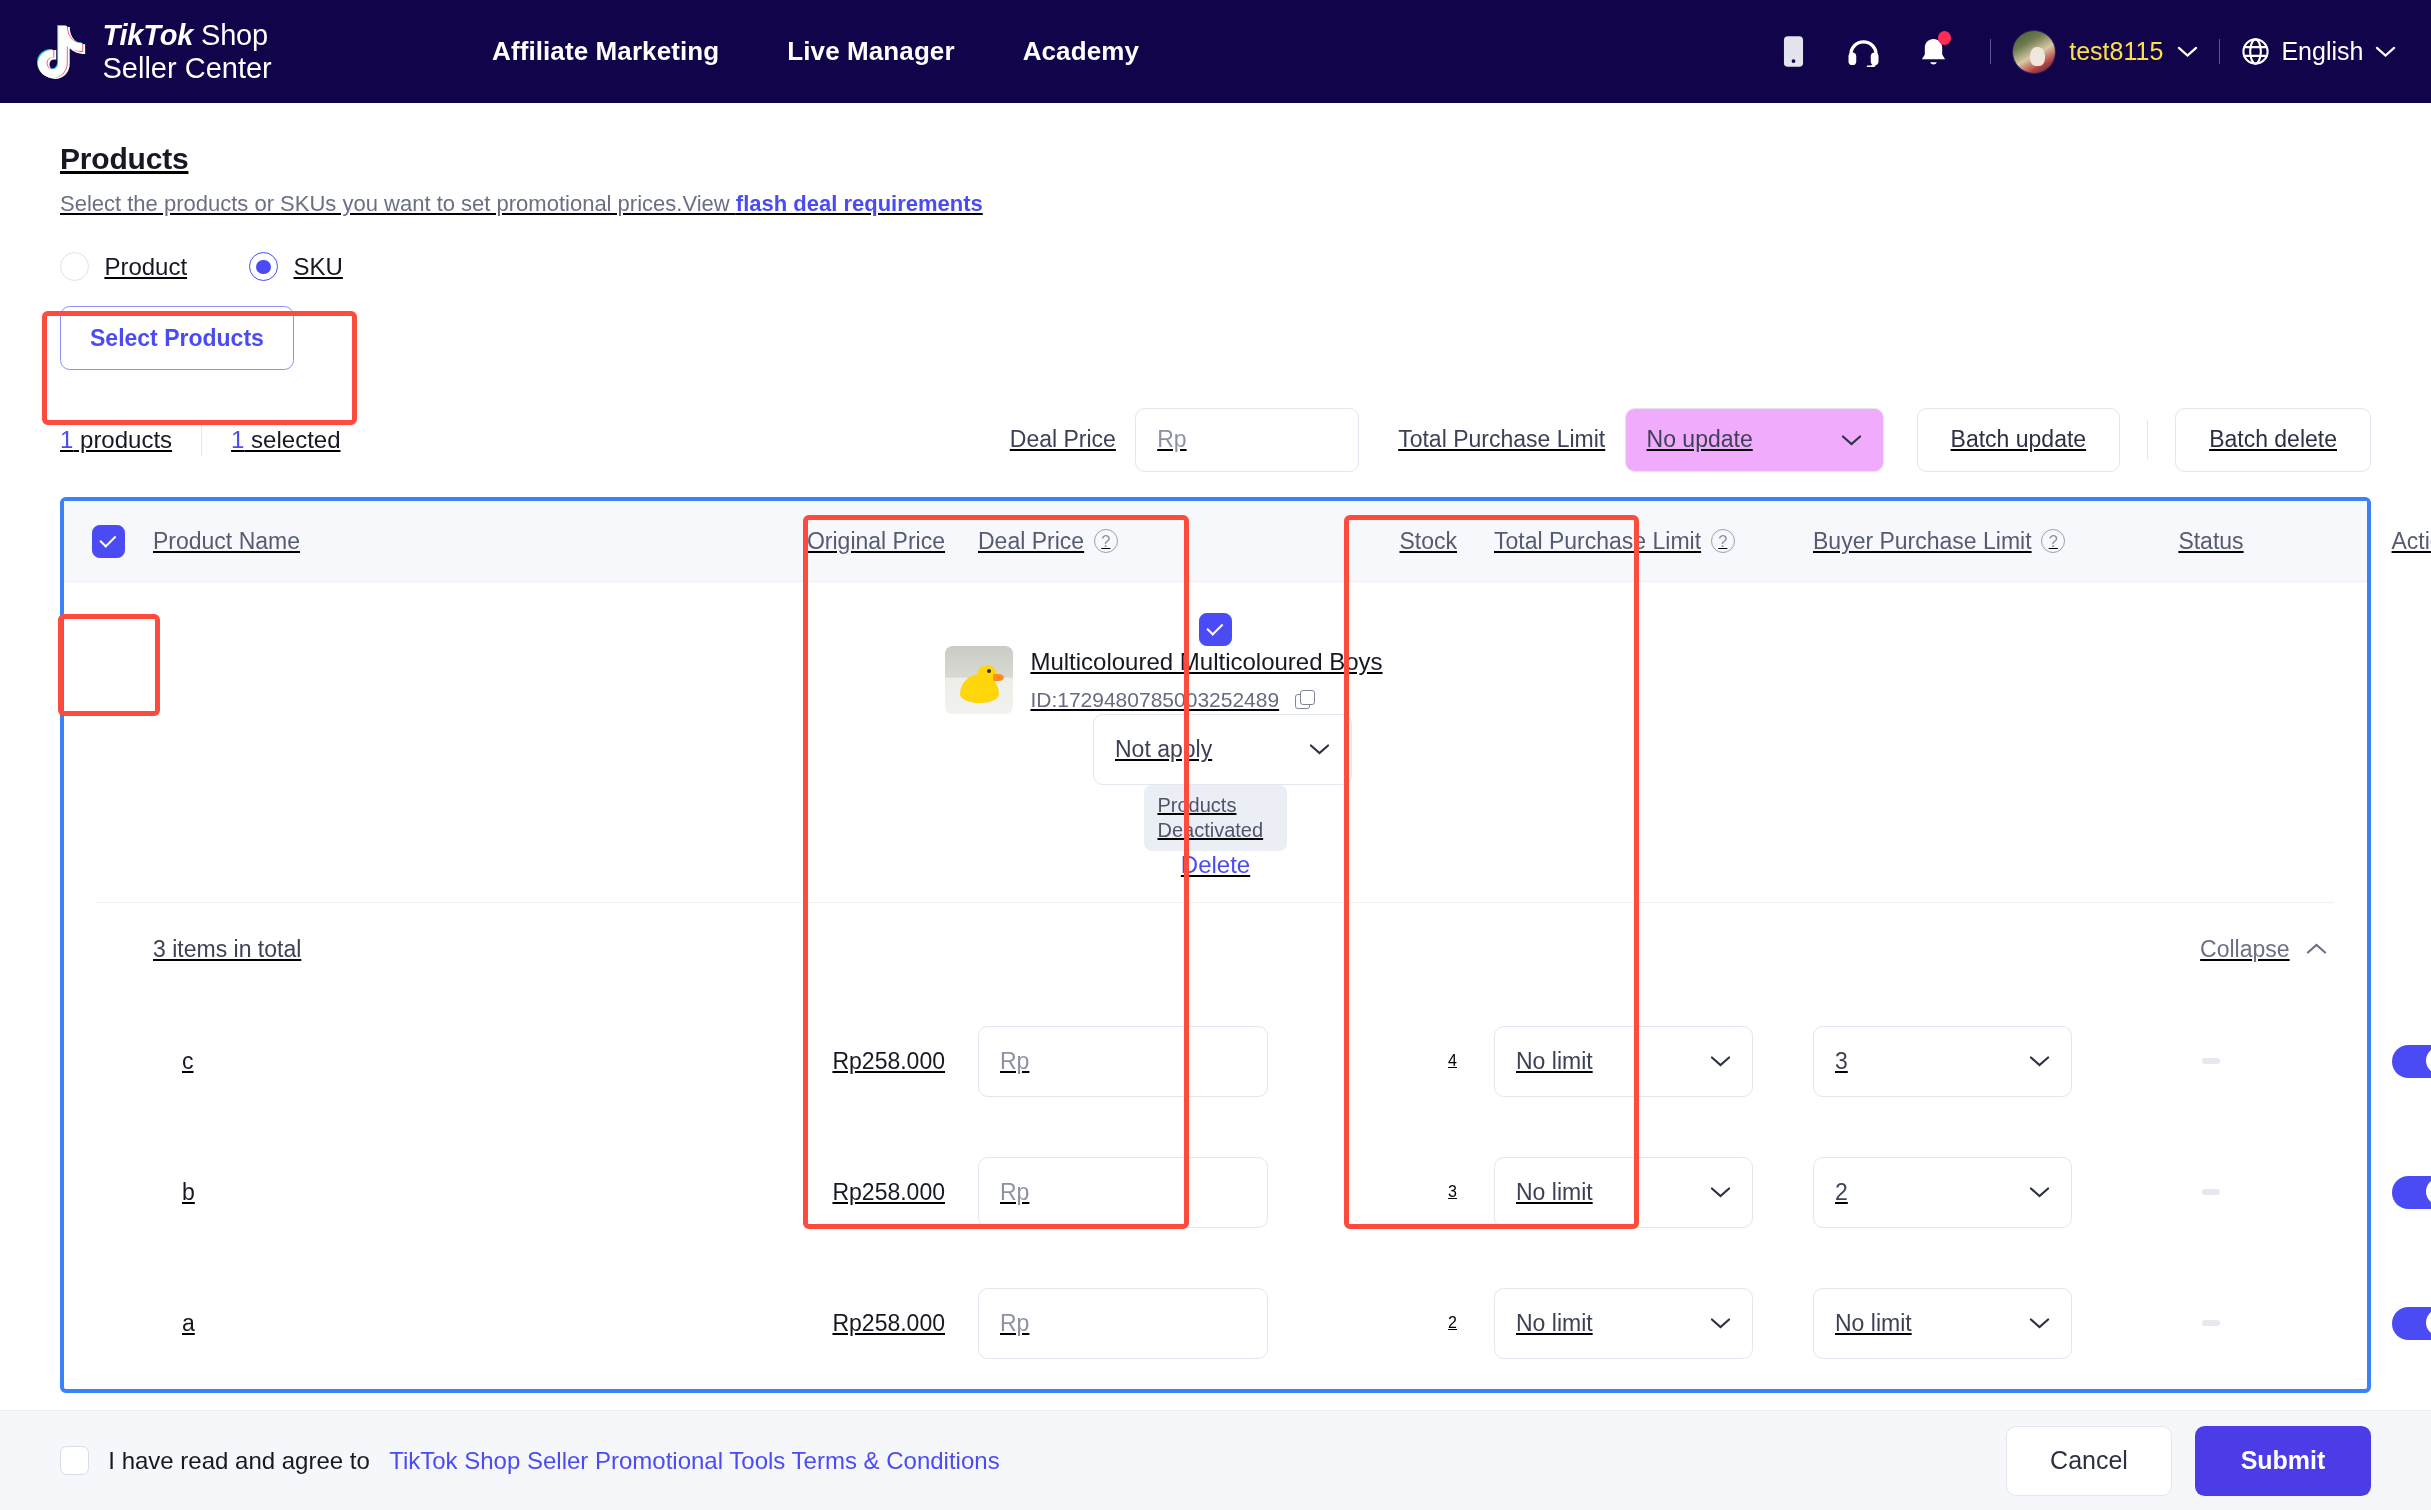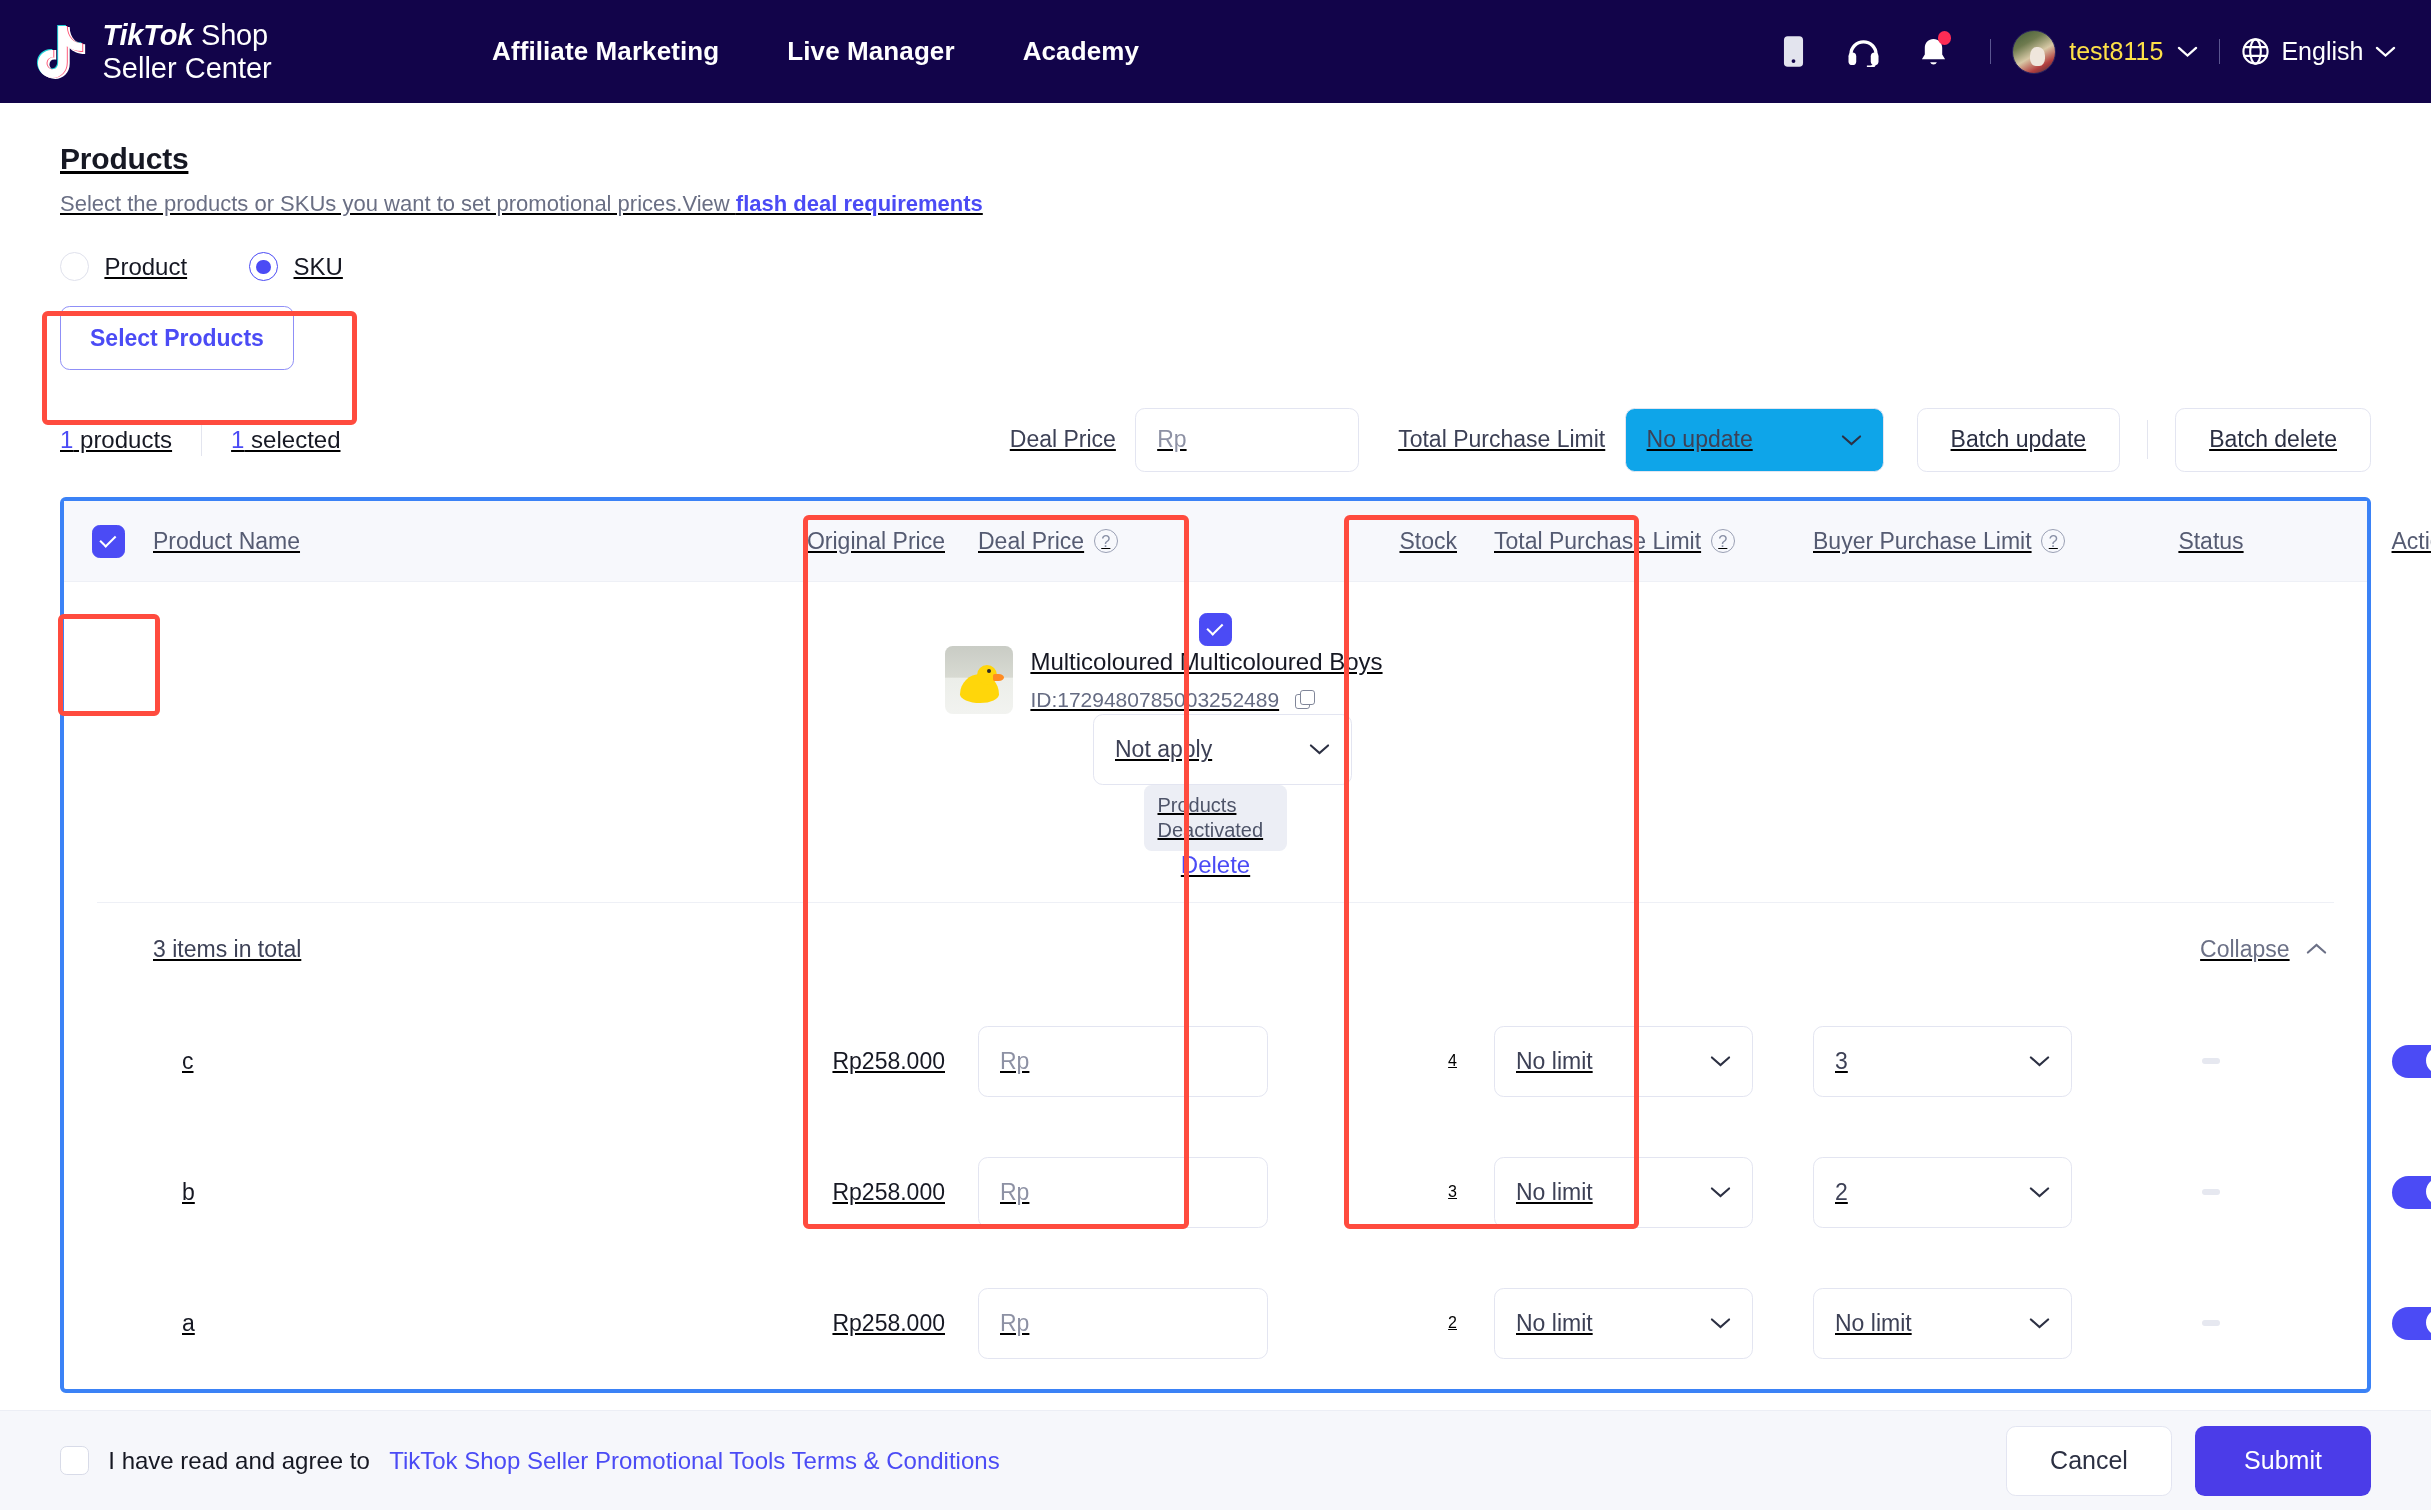--- a/index.html
+++ b/index.html
@@ -95,21 +95,21 @@
   .counts-sep { width:1px; height:33px; background:#e3e5ef; margin: 0 29px; }
 
   .toolbar-right { margin-left:auto; display:flex; align-items:center; gap: 0; }
   .tb-label { font-size: 23px; color:#3d4156; margin-right: 19.3px; white-space:nowrap; }
   .field {
     height: 64px; border:1px solid #e3e5f1; border-radius: 9.7px; background:#fff;
     display:flex; align-items:center; padding: 0 21px; font-size:23px; color:#8d91a4;
   }
   .field.input-deal { width: 224px; margin-right: 39px; }
   .select {
-    height: 64px; border:1px solid #e3e5f1; border-radius:9.7px; background:#0ea5e9;
+    height: 64px; border:1px solid #e3e5f1; border-radius:9.7px; background:#f0abfc;
     display:flex; align-items:center; justify-content:space-between;
     padding: 0 21px; font-size: 23px; color:#3d4156; cursor:pointer; gap:17.4px;
   }
   .select.no-update { width: 259px; margin-right: 33px; }
   .btn-plain {
     height: 64px; padding: 0 33px; border:1px solid #e3e5f1; border-radius:9.7px;
     background:#fff; color:#2c3043; font-size:23px; display:flex; align-items:center;
     justify-content:center; cursor:pointer; white-space:nowrap;
   }
   .tb-divider { width:1px; height: 39px; background:#e3e5ef; margin: 0 27px; }
@@ -252,21 +252,21 @@
     width: 29px; height:29px; border:1.9px solid #d8dbe8; border-radius:6.8px; background:#fff; flex:none; cursor:pointer;
   }
   .agree .link { color:#4b4bf5; cursor:pointer; }
   .footer-btns { margin-left:auto; display:flex; align-items:center; gap: 23px; }
   .btn-cancel {
     width: 166px; height: 70px; border:1px solid #e3e5f1; border-radius:9.7px; background:#fff;
     display:flex; align-items:center; justify-content:center; font-size:25px; color:#2c3043; cursor:pointer;
   }
   .btn-submit {
     width: 176px; height: 70px; border-radius:9.7px; background:#4b3ce8;
-    display:flex; align-items:center; justify-content:center; font-size:25px; color:#fff; cursor:pointer;
+    display:flex; align-items:center; justify-content:center; font-size:25px; color:#fff; cursor:pointer;font-weight:bold;
   }
 </style>
 </head>
 <body>
 
 <div class="page">
 
   <div class="topnav">
 
     <div class="logo-wrap">

